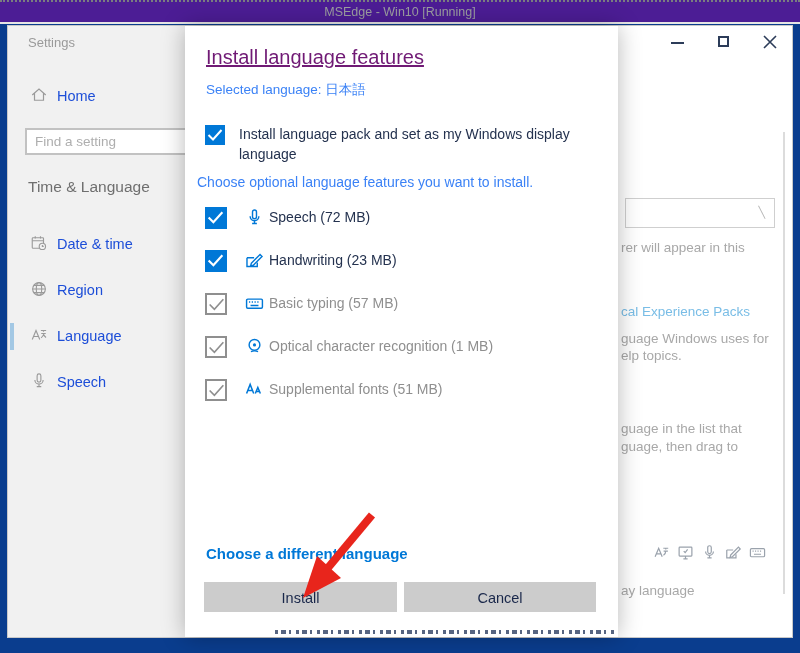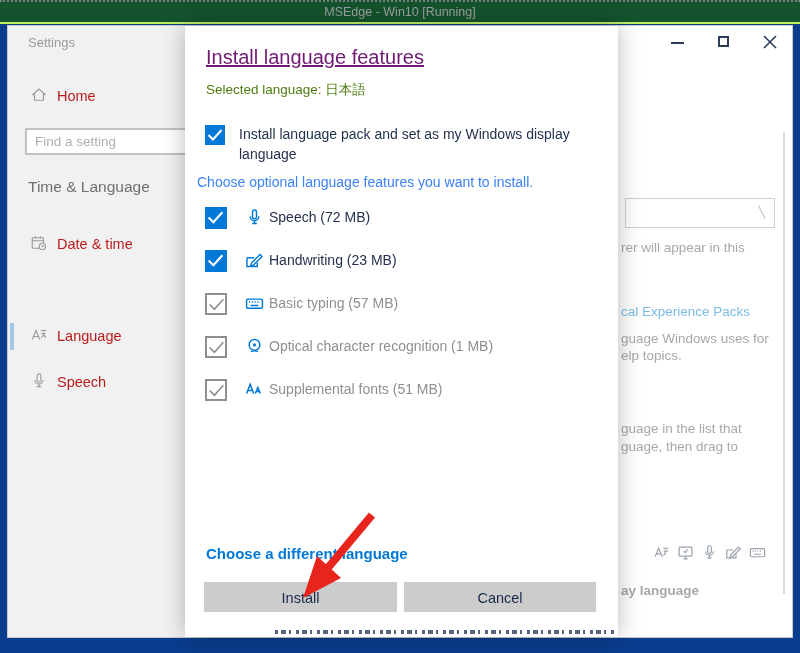--- a/index.html
+++ b/index.html
@@ -1,33 +1,33 @@
 <!DOCTYPE html>
 <html><head>
 <meta charset="utf-8">
 <style>
   html,body{margin:0;padding:0;}
   body{font-family:"Liberation Sans",sans-serif;-webkit-font-smoothing:antialiased;}
   .screen{position:relative;width:800px;height:653px;background:#0a3d8e;overflow:hidden;}
 
   
-  .vm-titlebar{position:absolute;left:0;top:0;width:800px;height:22px;background:#14532d;
+  .vm-titlebar{position:absolute;left:0;top:0;width:800px;height:22px;background:#4c1d95;
     border-top:2px dotted #7a7d80;box-sizing:border-box;padding-left:16px;}
   .vm-title{position:absolute;left:0;right:0;top:3px;text-align:center;font-size:12.5px;color:#9c9ea0;}
 
   
-  .vm-body{position:absolute;left:0;top:22px;width:800px;height:631px;background:#0a3d8e;border-top:2px solid #bef264;box-sizing:border-box;}
+  .vm-body{position:absolute;left:0;top:22px;width:800px;height:631px;background:#0a3d8e;border-top:2px solid #e5e5e5;box-sizing:border-box;}
   .settings-window{position:absolute;left:8px;top:2px;width:784px;height:611px;background:#ffffff;outline:1px solid #c9c9c9;}
 
   
   .sidebar{position:absolute;left:0;top:0;width:177px;height:100%;background:#f1f1f1;}
   .app-title{position:absolute;left:20px;top:9px;font-size:13px;color:#9a9a9a;}
   .nav-row{position:absolute;left:0;width:100%;height:30px;}
   .nav-row .nicon{position:absolute;left:22px;top:4px;width:18px;height:18px;color:#9a9a9a;}
-  .nav-row .nlabel{position:absolute;left:49px;top:6px;font-size:14.5px;color:#b91c1c;white-space:nowrap;}
+  .nav-row .nlabel{position:absolute;left:49px;top:6px;font-size:14.5px;color:#1d4ed8;white-space:nowrap;}
   .row-home{top:56px;}
   .search-box{position:absolute;left:17px;top:102px;width:168px;height:27px;background:#fff;
     border:2px solid #c2c2c2;box-sizing:border-box;}
   .search-box input{border:none;outline:none;width:100%;height:100%;font-size:13.5px;color:#777;
     font-family:"Liberation Sans",sans-serif;padding:0 8px;background:transparent;box-sizing:border-box;}
   .search-box input::placeholder{color:#aeaeae;}
   .section-title{position:absolute;left:20px;top:152px;font-size:15.5px;color:#6f6f6f;}
   .row-datetime{top:204px;} .row-region{top:250px;} .row-language{top:296px;text-align:right;} .row-speech{top:342px;}
   .accent-bar{position:absolute;left:2px;top:297px;width:4px;height:27px;background:#a3c8e4;}
 
@@ -37,29 +37,29 @@
   .wc{width:20px;height:20px;position:relative;color:#2c3c59;cursor:default;}
   .wc-min::after{content:"";position:absolute;left:3px;top:10px;width:13px;height:2px;background:#2c3c59;}
   .wc-max::after{content:"";position:absolute;left:4px;top:4px;width:11px;height:11px;border:2px solid #2c3c59;box-sizing:border-box;}
   .wc-close svg{position:absolute;left:3px;top:3px;}
   .bg-combobox{position:absolute;left:440px;top:172px;width:150px;height:30px;border:1px solid #cfcfcf;background:#fff;box-sizing:border-box;}
   .bg-combobox .chev{position:absolute;right:9px;top:7px;color:#b5b5b5;font-size:11px;}
   .bg-scrollbar{position:absolute;right:7px;top:106px;width:2px;height:462px;background:#dcdcdc;}
   .bg-frag{position:absolute;left:436px;font-size:13.5px;color:#a8a8a8;white-space:nowrap;}
   .bg-frag.link{color:#79bde6;}
   .f0{top:214px;} .f1{top:278px;} .f2{top:305px;} .f3{top:322px;}
-  .f4{top:395px;} .f5{top:413px;} .f6{top:557px;font-weight:bold;}
+  .f4{top:395px;} .f5{top:413px;} .f6{top:557px;}
   .bg-iconrow{position:absolute;left:468px;top:518px;display:flex;gap:7px;color:#9aa2ac;}
   .bg-iconrow .bicon{width:17px;height:17px;}
 
   
   .dialog{position:absolute;left:177px;top:0;width:433px;height:100%;background:#ffffff;
     box-shadow:0 0 22px rgba(0,0,0,.28);}
   .dlg-title{position:absolute;left:21px;top:20px;font-size:20px;color:#701a75;text-decoration:underline;}
-  .dlg-sublabel{position:absolute;left:21px;top:55px;font-size:13.5px;color:#4d7c0f;}
+  .dlg-sublabel{position:absolute;left:21px;top:55px;font-size:13.5px;color:#3b82f6;}
   .cb{position:absolute;width:20px;height:20px;box-sizing:border-box;}
   .cb.on{background:#0078d7;}
   .cb.off{background:#fff;border:2px solid #8f8f8f;}
   .cb svg{position:absolute;left:1px;top:2px;}
   .cb.off svg{left:0;top:1px;}
   .main-cb{left:20px;top:99px;}
   .main-cb-label{position:absolute;left:54px;top:98px;width:368px;font-size:14px;line-height:1.45;color:#24324f;}
   .choose-label{position:absolute;left:12px;top:148px;font-size:14px;color:#3b82f6;}
   .feature-row{position:absolute;left:20px;width:400px;height:22px;}
   .fr0{top:181px;} .fr1{top:224px;} .fr2{top:267px;} .fr3{top:310px;} .fr4{top:353px;}
@@ -115,20 +115,30 @@
             <svg class="icon-svg" viewBox="0 0 24 24" fill="none" stroke="currentColor" stroke-width="1.5">
               <rect x="3" y="5" width="15" height="14" rx="1"></rect>
                 <path d="M3 9 h15 M7 3 v3 M14 3 v3"></path>
               <circle cx="16.5" cy="16.5" r="4.2" fill="#f1f1f1"></circle>
                 <path d="M16.5 14.5 v2 h1.8"></path>
             </svg>
             </span>
           <span class="nlabel">Date &amp; time</span>
         </div>
 
+        <div class="nav-row row-region">
+          <span class="nicon">
+            <svg class="icon-svg" viewBox="0 0 24 24" fill="none" stroke="currentColor" stroke-width="1.5">
+              <circle cx="12" cy="12" r="8.5"></circle>
+                <ellipse cx="12" cy="12" rx="3.6" ry="8.5"></ellipse>
+                <path d="M3.5 12 h17 M5 7.2 h14 M5 16.8 h14"></path>
+            </svg>
+            </span>
+          <span class="nlabel">Region</span>
+        </div>
 
         <div class="accent-bar"></div>
         <div class="nav-row row-language">
           <span class="nicon">
             <svg class="icon-svg" viewBox="0 0 24 24" fill="none" stroke="currentColor" stroke-width="1.5">
               <path d="M3 18 L8 6 L13 18 M4.8 14 h6.4"></path>
               <path d="M14.5 6 h7 M18 6 v1.6 M15 10 h6 M18 10 c0 3 -1.2 4.6 -3.2 5.8 M17.6 10 c.6 2.6 2 4.2 3.8 5.4"></path>
             </svg>
             </span>
           <span class="nlabel">Language</span>

